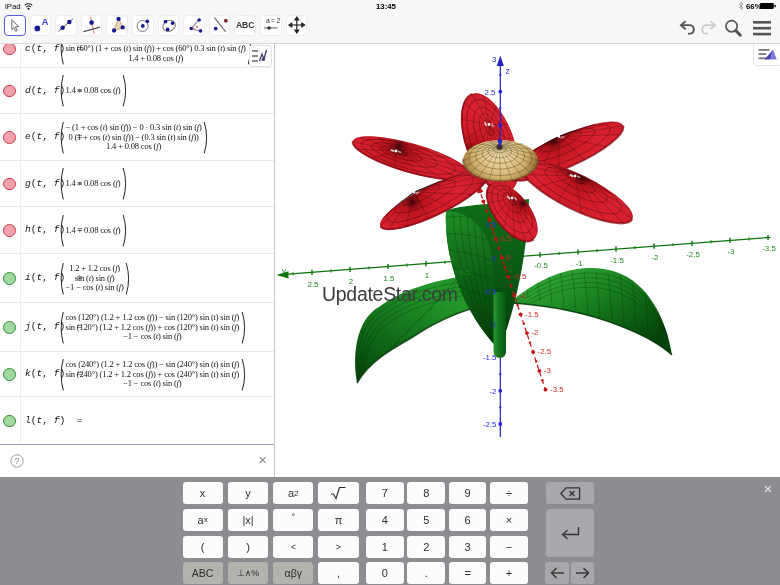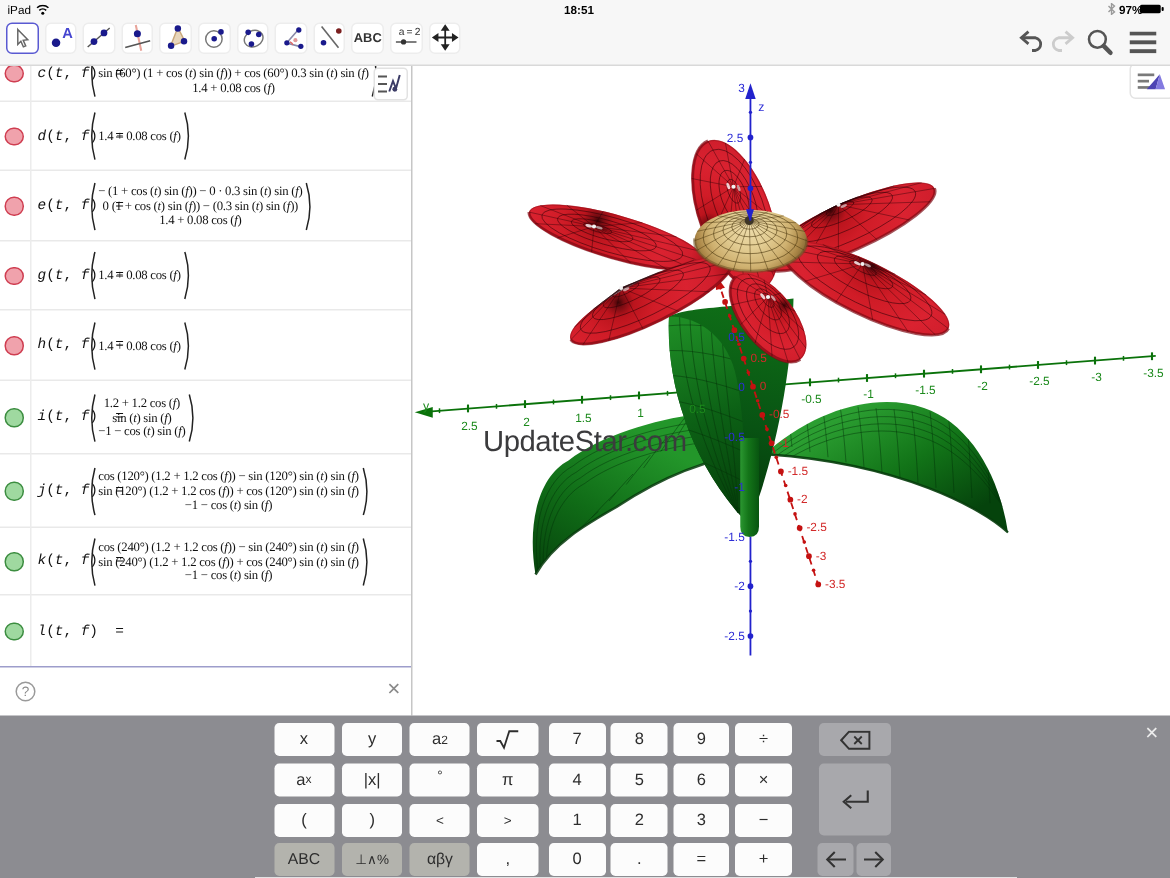--- a/index.html
+++ b/index.html
@@ -522,27 +522,27 @@
 <div class="sbtxt" style="left:5px;top:2.2px;font-size:7.8px">iPad</div>
 <div style="position:absolute;left:24px;top:2.8px">
         <svg width="9" height="7" viewBox="0 0 9 7">
           <g fill="none" stroke="#000" stroke-width="1">
             <path d="M0.7,2.2 A5.5,5.5 0 0 1 8.3,2.2"></path>
             <path d="M2.2,3.9 A3.3,3.3 0 0 1 6.8,3.9"></path>
           </g>
           <circle cx="4.5" cy="5.8" r="1" fill="#000"></circle>
         </svg>
       </div>
-<div class="sbtxt" style="left:376px;top:2.2px;font-weight:bold;font-size:7.8px">18:51</div>
+<div class="sbtxt" style="left:376px;top:2.2px;font-weight:bold;font-size:7.8px">13:45</div>
 <div style="position:absolute;left:738px;top:2.2px">
         <svg width="6" height="8" viewBox="0 0 6 8">
           <path d="M1,2 L5,6 L3,7.6 L3,0.4 L5,2 L1,6" fill="none" stroke="#9a9a9a" stroke-width="0.9"></path>
         </svg>
       </div>
-<div class="sbtxt" style="left:746px;top:2.2px;font-weight:bold;font-size:7.8px">97%</div>
+<div class="sbtxt" style="left:746px;top:2.2px;font-weight:bold;font-size:7.8px">66%</div>
 <div style="position:absolute;left:760px;top:3px">
         <svg width="16" height="6" viewBox="0 0 16 6">
           <rect x="0" y="0" width="13.8" height="6" rx="1.3" fill="#000"></rect>
           <rect x="14.4" y="1.7" width="1.4" height="2.6" rx="0.6" fill="#000"></rect>
         </svg>
       </div>
 <div class="tbtn sel" style="left:4.0px">
         <svg width="20" height="20" viewBox="0 0 20 20">
           <path d="M7,4.5 L13.8,11.5 L10.7,11.9 L12.4,15.7 L10.8,16.4 L9.1,12.6 L7,14.7 Z" fill="#fff" stroke="#666" stroke-width="1"></path>
         </svg>

